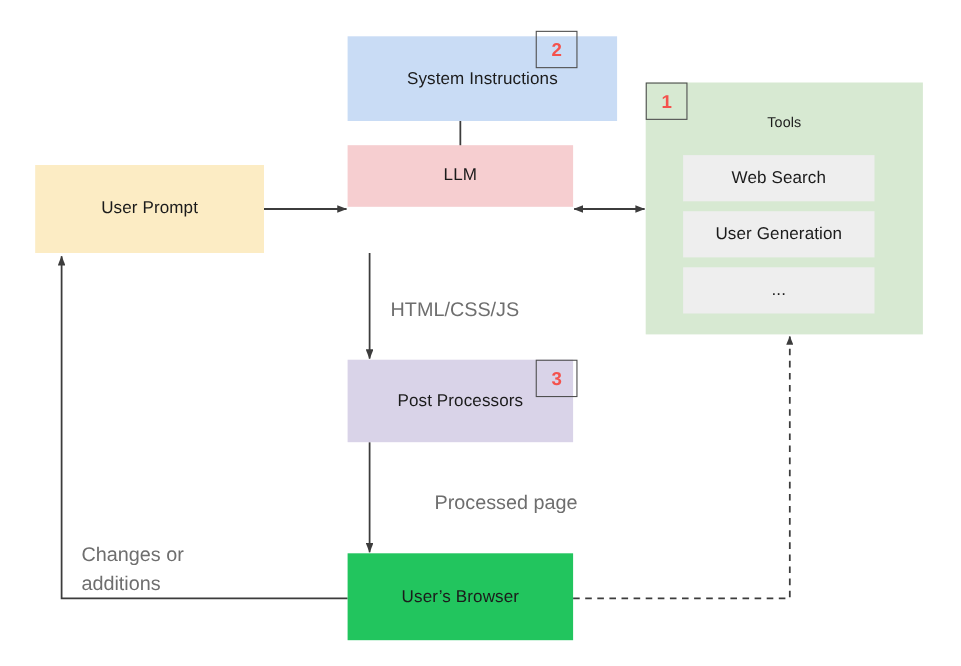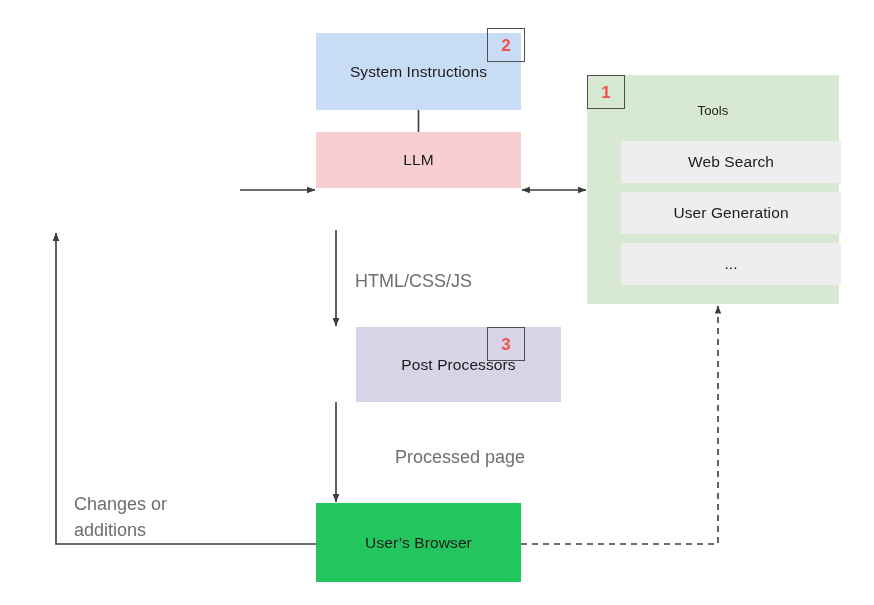--- a/index.html
+++ b/index.html
@@ -23,56 +23,55 @@
     display: flex;
     align-items: center;
     justify-content: center;
     font-size: 15.5px;
     color: #1b1b1b;
     letter-spacing: 0.1px;
     text-align: center;
   }
   
   #node-system-instructions {
-    left: 316px; top: 33px; width: 205px; height: 77px;
+    left: 316px; top: 33px; width: 245px; height: 77px;
     background: #c9dcf5;
   }
   #node-llm {
     left: 316px; top: 132px; width: 205px; height: 56px;
     background: #f6ced0;
   }
   #node-user-prompt {
     left: 32px; top: 150px; width: 208px; height: 80px;
     background: #fcecc4;
   }
   #node-post-processors {
     left: 316px; top: 327px; width: 205px; height: 75px;
     background: #d9d3e8;
-    margin-left: 40px;
   }
   #node-users-browser {
     left: 316px; top: 503px; width: 205px; height: 79px;
     background: #22c55e;
   }
   #node-tools {
     left: 587px; top: 75px; width: 252px; height: 229px;
     background: #d7e9d2;
     display: block;
   }
   #tools-title {
     position: absolute;
     left: 0; top: 28px; width: 100%;
     text-align: center;
     font-size: 13px;
     color: #1b1b1b;
   }
   .tool-item {
     position: absolute;
     left: 34px;
-    width: 220px;
+    width: 174px;
     height: 42px;
     background: #eeeeee;
     display: flex;
     align-items: center;
     justify-content: center;
     font-size: 15.5px;
     color: #1b1b1b;
   }
   .tool-item.t0 { top: 66px; }
   .tool-item.t1 { top: 117px; }
@@ -152,20 +151,23 @@
   </svg>
 
   <div class="node" id="node-system-instructions">
     <span>System Instructions</span>
   </div>
 
   <div class="node" id="node-llm">
     <span>LLM</span>
   </div>
 
+  <div class="node" id="node-user-prompt">
+    <span>User Prompt</span>
+  </div>
 
   <div class="node" id="node-post-processors">
     <span>Post Processors</span>
   </div>
 
   <div class="node" id="node-users-browser">
     <span>User’s Browser</span>
   </div>
 
   <div class="node" id="node-tools">

